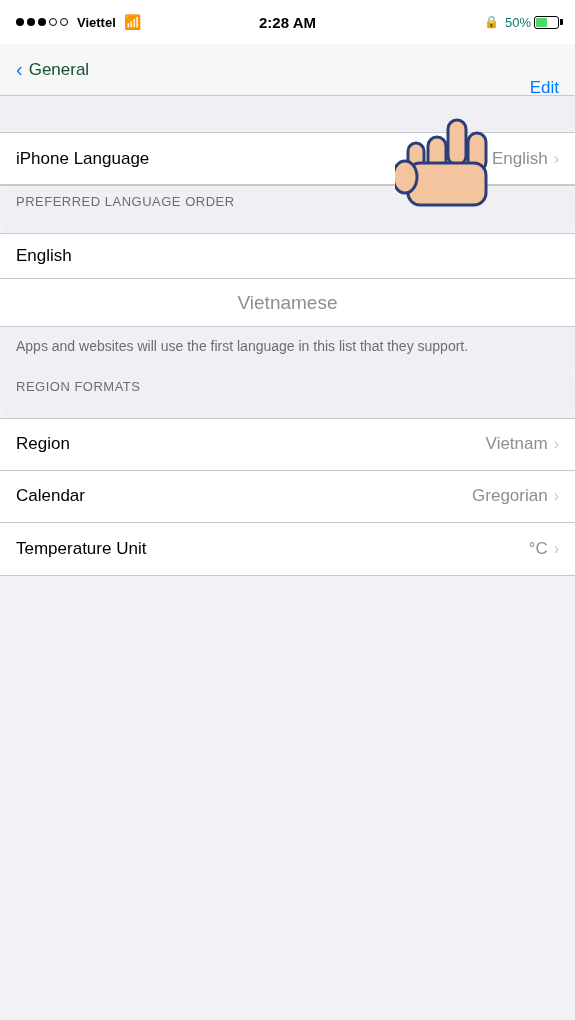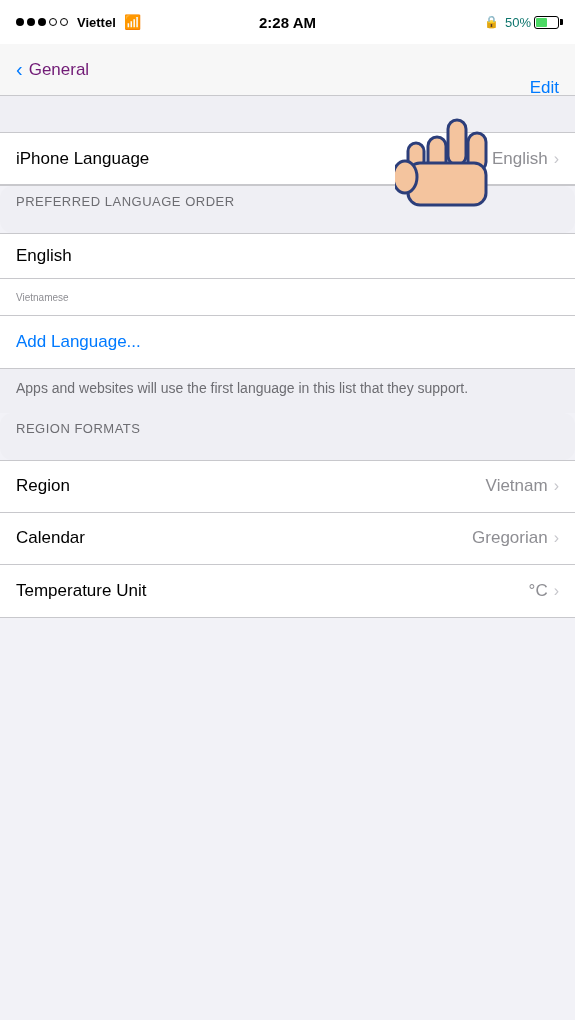--- a/index.html
+++ b/index.html
@@ -146,21 +146,21 @@
       cursor: pointer;
     }
 
     .nav-back-chevron {
       font-size: 20px;
       color: #007aff;
       margin-right: 2px;
     }
 
     .nav-back-text {
-      color: #701a75;
+      color: #14532d;
       font-size: 17px;
     }
 
     .nav-title {
       font-size: 17px;
       font-weight: 600;
       color: #000;
       position: absolute;
       left: 50%;
       transform: translateX(-50%);
@@ -247,23 +247,24 @@
     .language-row:last-child {
       border-bottom: none;
     }
 
     .language-name {
       font-size: 17px;
       color: #000;
     }
 
     .language-native {
-      font-size: 10px;
+      font-size: 19px;
       color: #8e8e93;
       margin-top: 1px;
+      text-align: center;
     }
 
     
     .add-language-row {
       padding: 0 16px;
       min-height: 52px;
       display: flex;
       align-items: center;
       background: #fff;
     }
@@ -382,23 +383,20 @@
 <div class="language-section">
 
   <div class="language-row">
     <div class="language-name">English</div>
   </div>
 
   <div class="language-row">
     <div class="language-native">Vietnamese</div>
   </div>
 
-  <div class="add-language-row">
-    <span class="add-language-text">Add Language...</span>
-  </div>
 </div>
 
 <div class="footer-note">
   <span>Apps and websites will use the first language in this list that they support.</span>
 </div>
 
 <div class="section-header">REGION FORMATS</div>
 
 <div class="settings-section">
 

